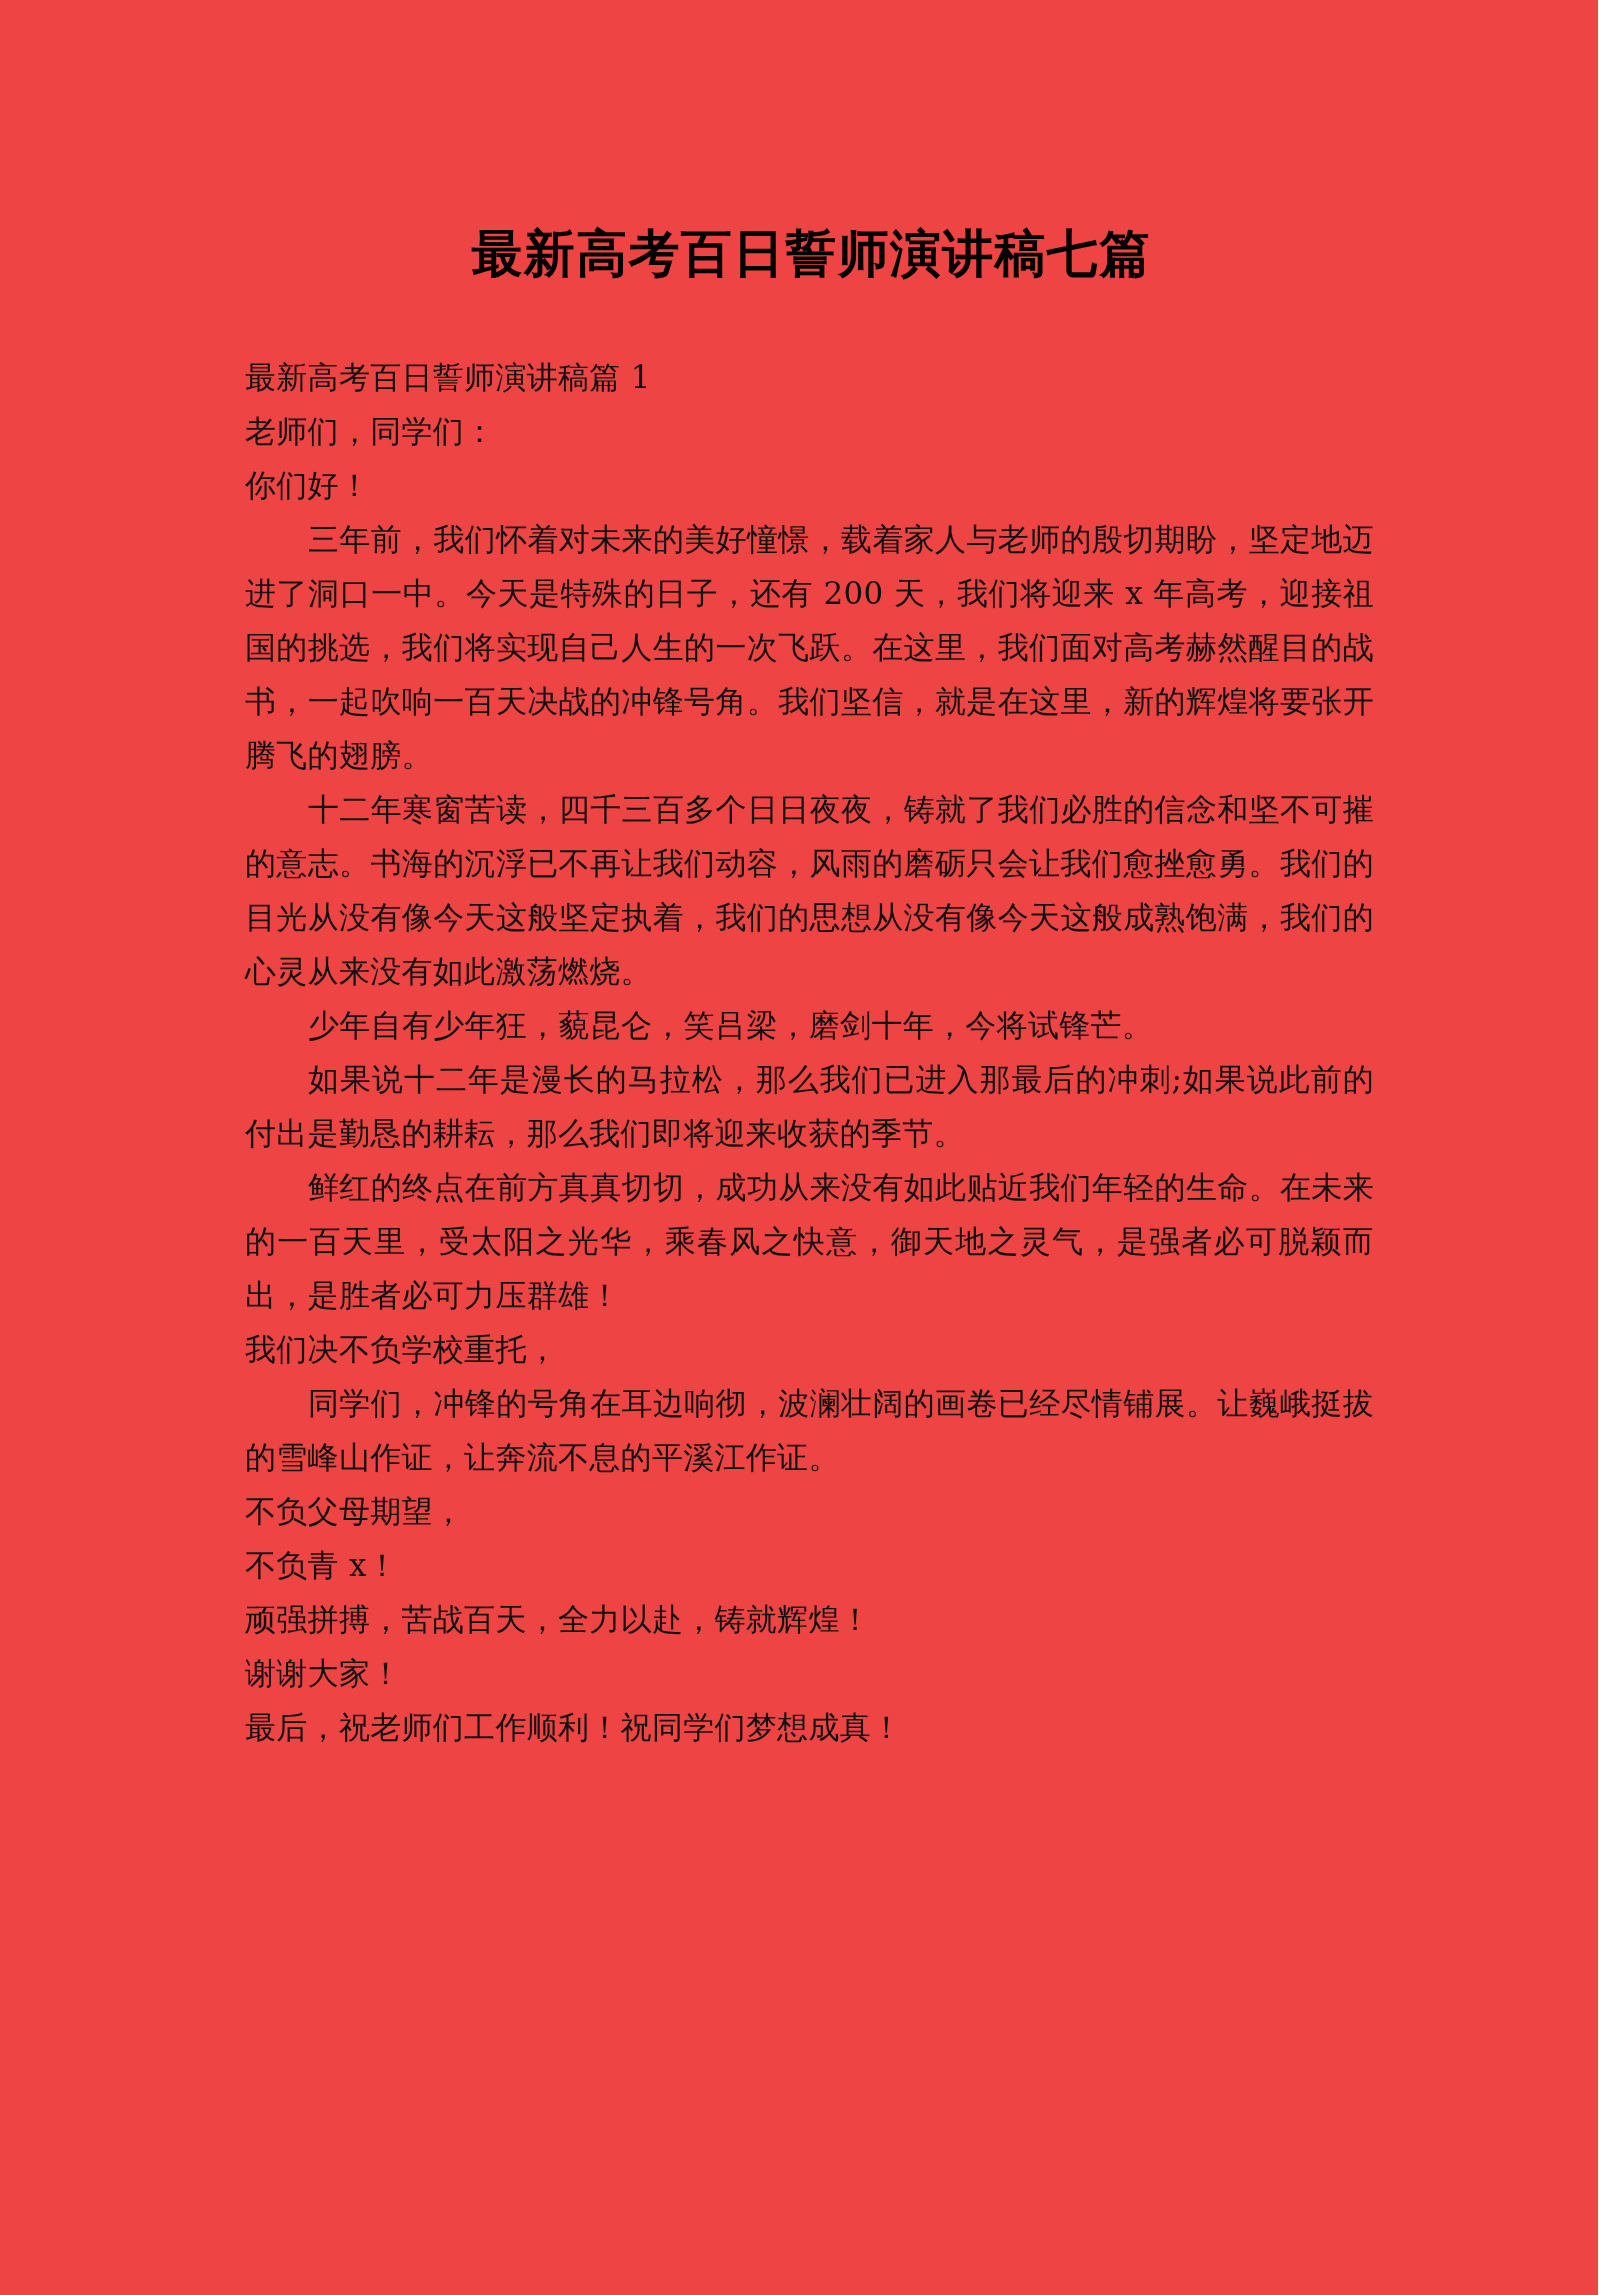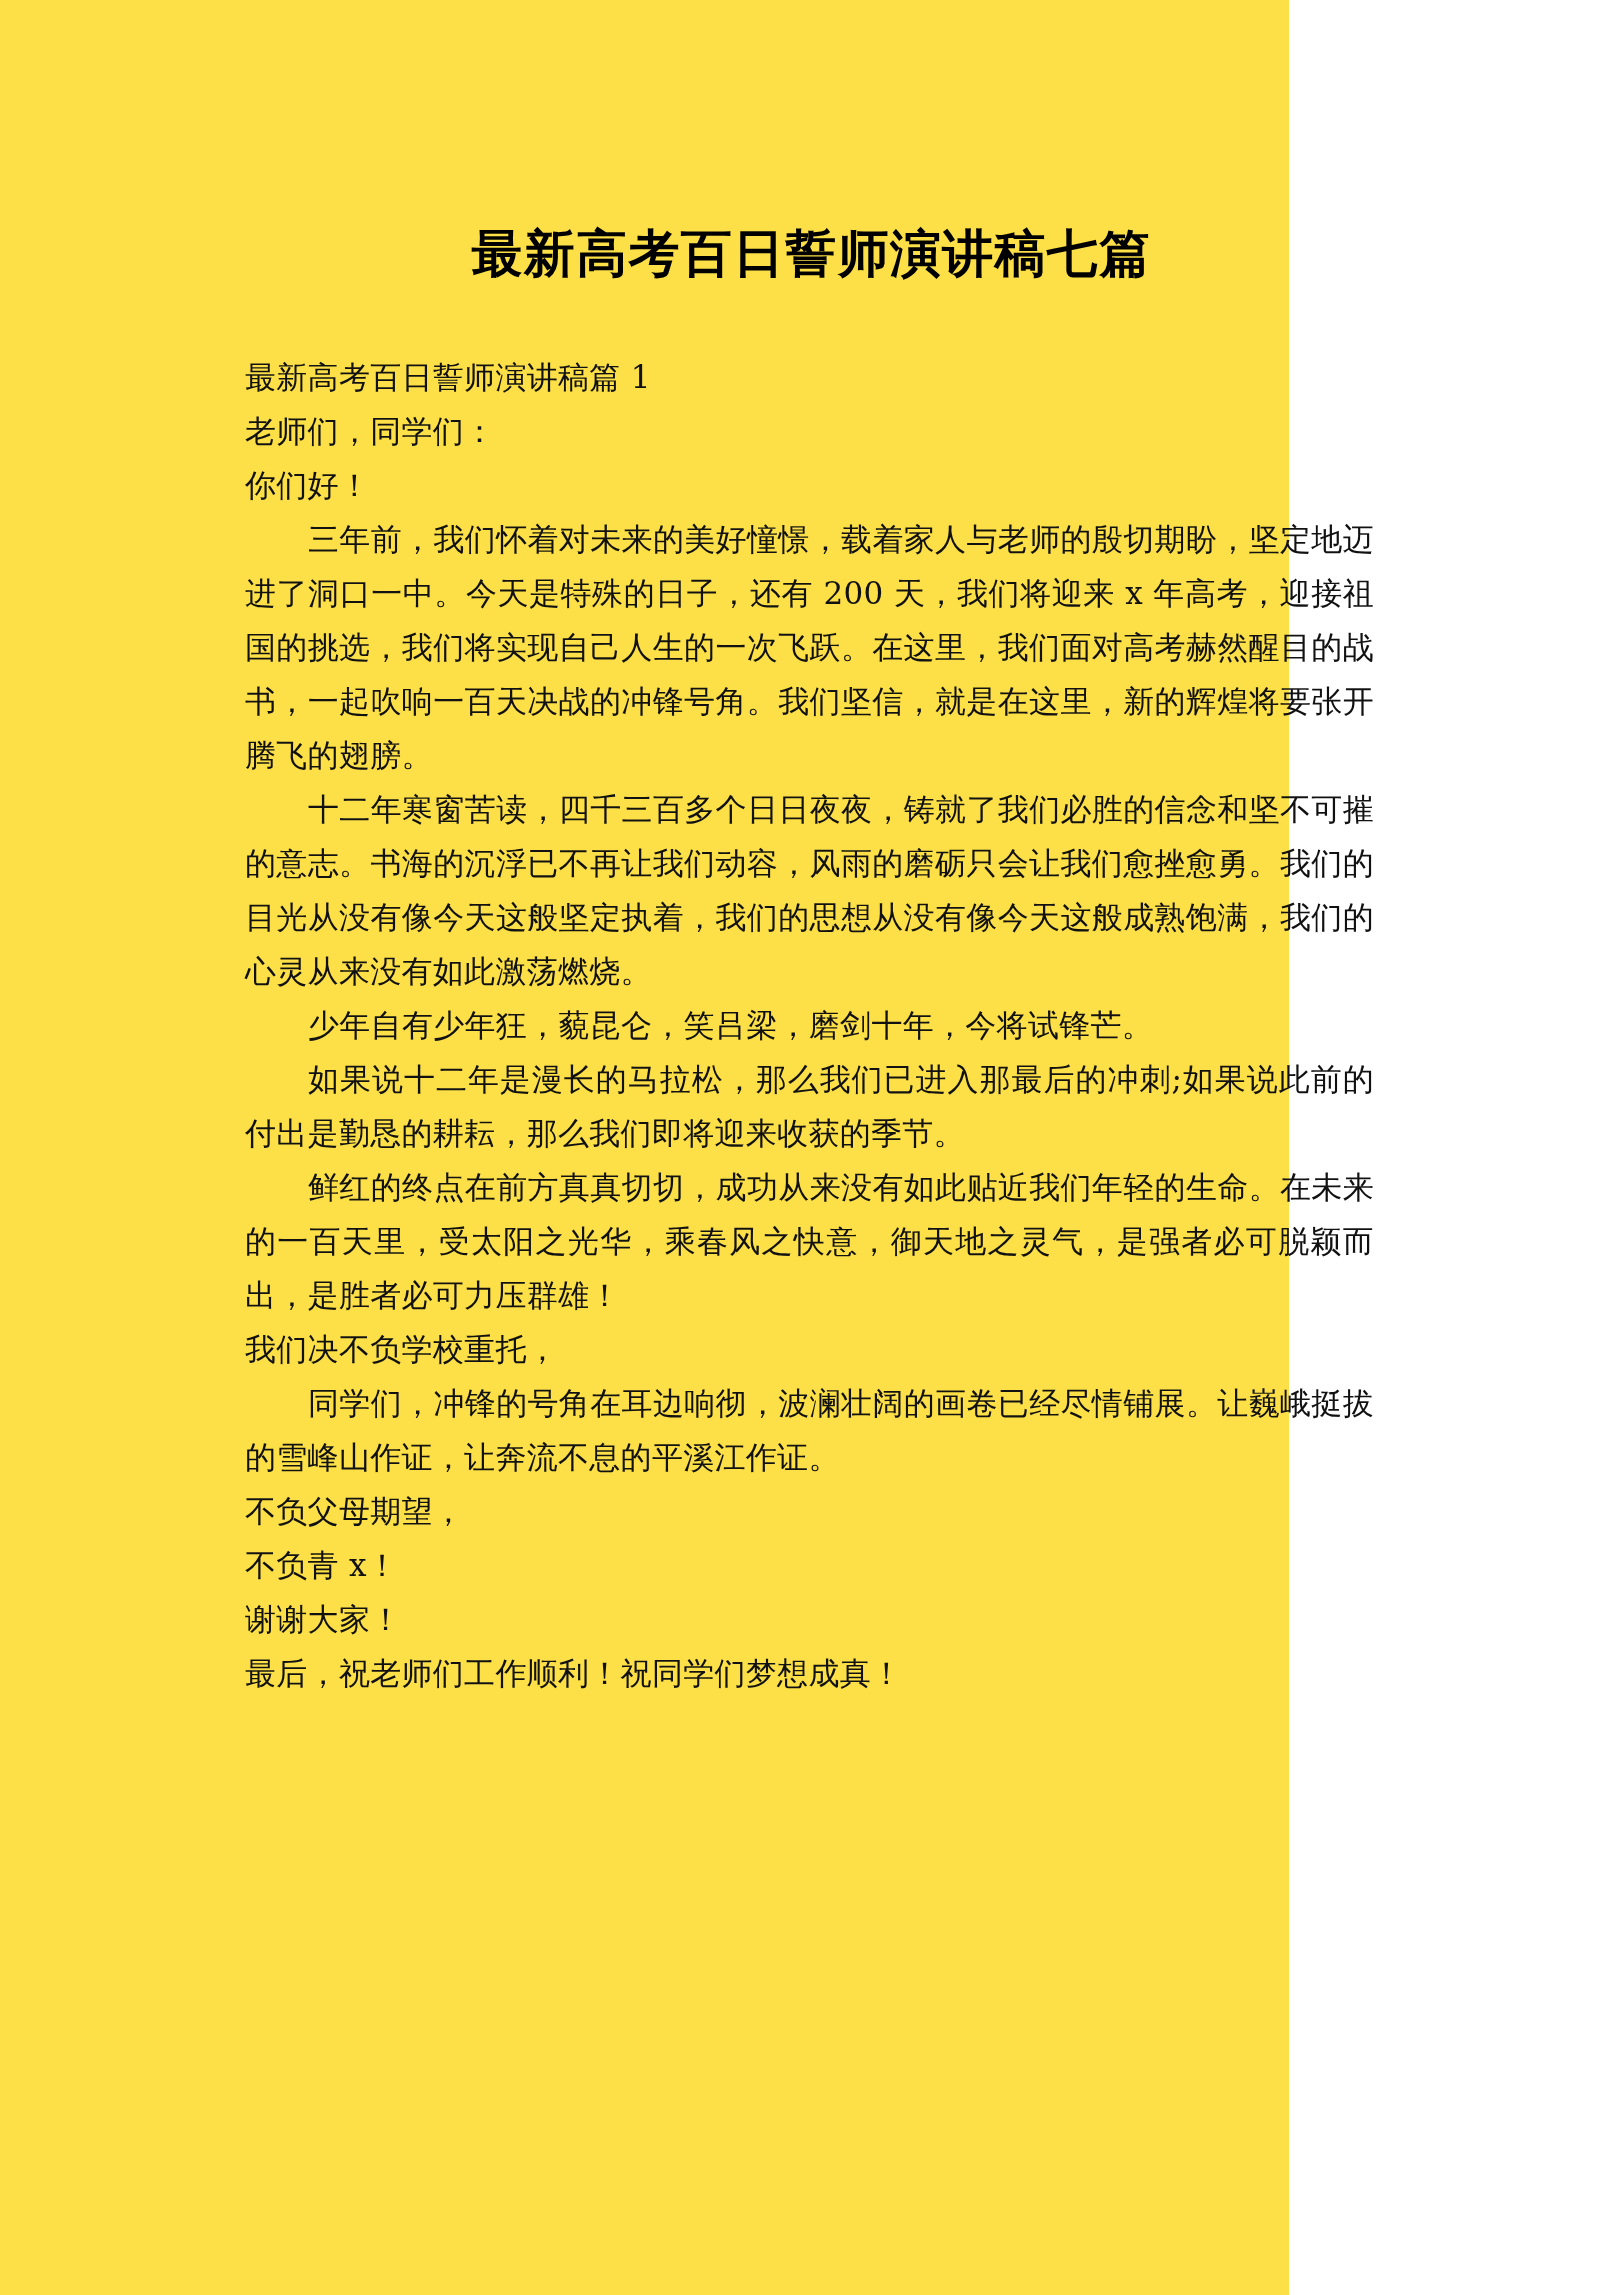--- a/index.html
+++ b/index.html
@@ -9,23 +9,23 @@
   }
   body {
     width: 1623px;
     height: 2295px;
     font-family: "DejaVu Serif", "Liberation Serif", serif;
     color: #000000;
     overflow: hidden;
   }
   .page {
     position: relative;
-    width: 1289px;
+    width: 1598px;
     height: 2295px;
-    background: #fde047;
+    background: #ef4444;
     box-sizing: border-box;
   }
   .doc-title {
     position: absolute;
     top: 188px;
     left: 0;
     width: 1623px;
     text-align: center;
     font-family: "DejaVu Sans", "Liberation Sans", sans-serif;
     font-weight: bold;
@@ -70,18 +70,19 @@
       <p class="para noindent">你们好！</p>
       <p class="para indent">三年前，我们怀着对未来的美好憧憬，载着家人与老师的殷切期盼，坚定地迈进了洞口一中。今天是特殊的日子，还有 200 天，我们将迎来 x 年高考，迎接祖国的挑选，我们将实现自己人生的一次飞跃。在这里，我们面对高考赫然醒目的战书，一起吹响一百天决战的冲锋号角。我们坚信，就是在这里，新的辉煌将要张开腾飞的翅膀。</p>
       <p class="para indent">十二年寒窗苦读，四千三百多个日日夜夜，铸就了我们必胜的信念和坚不可摧的意志。书海的沉浮已不再让我们动容，风雨的磨砺只会让我们愈挫愈勇。我们的目光从没有像今天这般坚定执着，我们的思想从没有像今天这般成熟饱满，我们的心灵从来没有如此激荡燃烧。</p>
       <p class="para indent">少年自有少年狂，藐昆仑，笑吕梁，磨剑十年，今将试锋芒。</p>
       <p class="para indent">如果说十二年是漫长的马拉松，那么我们已进入那最后的冲刺;如果说此前的付出是勤恳的耕耘，那么我们即将迎来收获的季节。</p>
       <p class="para indent">鲜红的终点在前方真真切切，成功从来没有如此贴近我们年轻的生命。在未来的一百天里，受太阳之光华，乘春风之快意，御天地之灵气，是强者必可脱颖而出，是胜者必可力压群雄！</p>
       <p class="para noindent">我们决不负学校重托，</p>
       <p class="para indent">同学们，冲锋的号角在耳边响彻，波澜壮阔的画卷已经尽情铺展。让巍峨挺拔的雪峰山作证，让奔流不息的平溪江作证。</p>
       <p class="para noindent">不负父母期望，</p>
       <p class="para noindent">不负青 x！</p>
+      <p class="para noindent">顽强拼搏，苦战百天，全力以赴，铸就辉煌！</p>
       <p class="para noindent">谢谢大家！</p>
       <p class="para noindent">最后，祝老师们工作顺利！祝同学们梦想成真！</p>
     </div>
 
 </div>
 
 
 </body></html>

